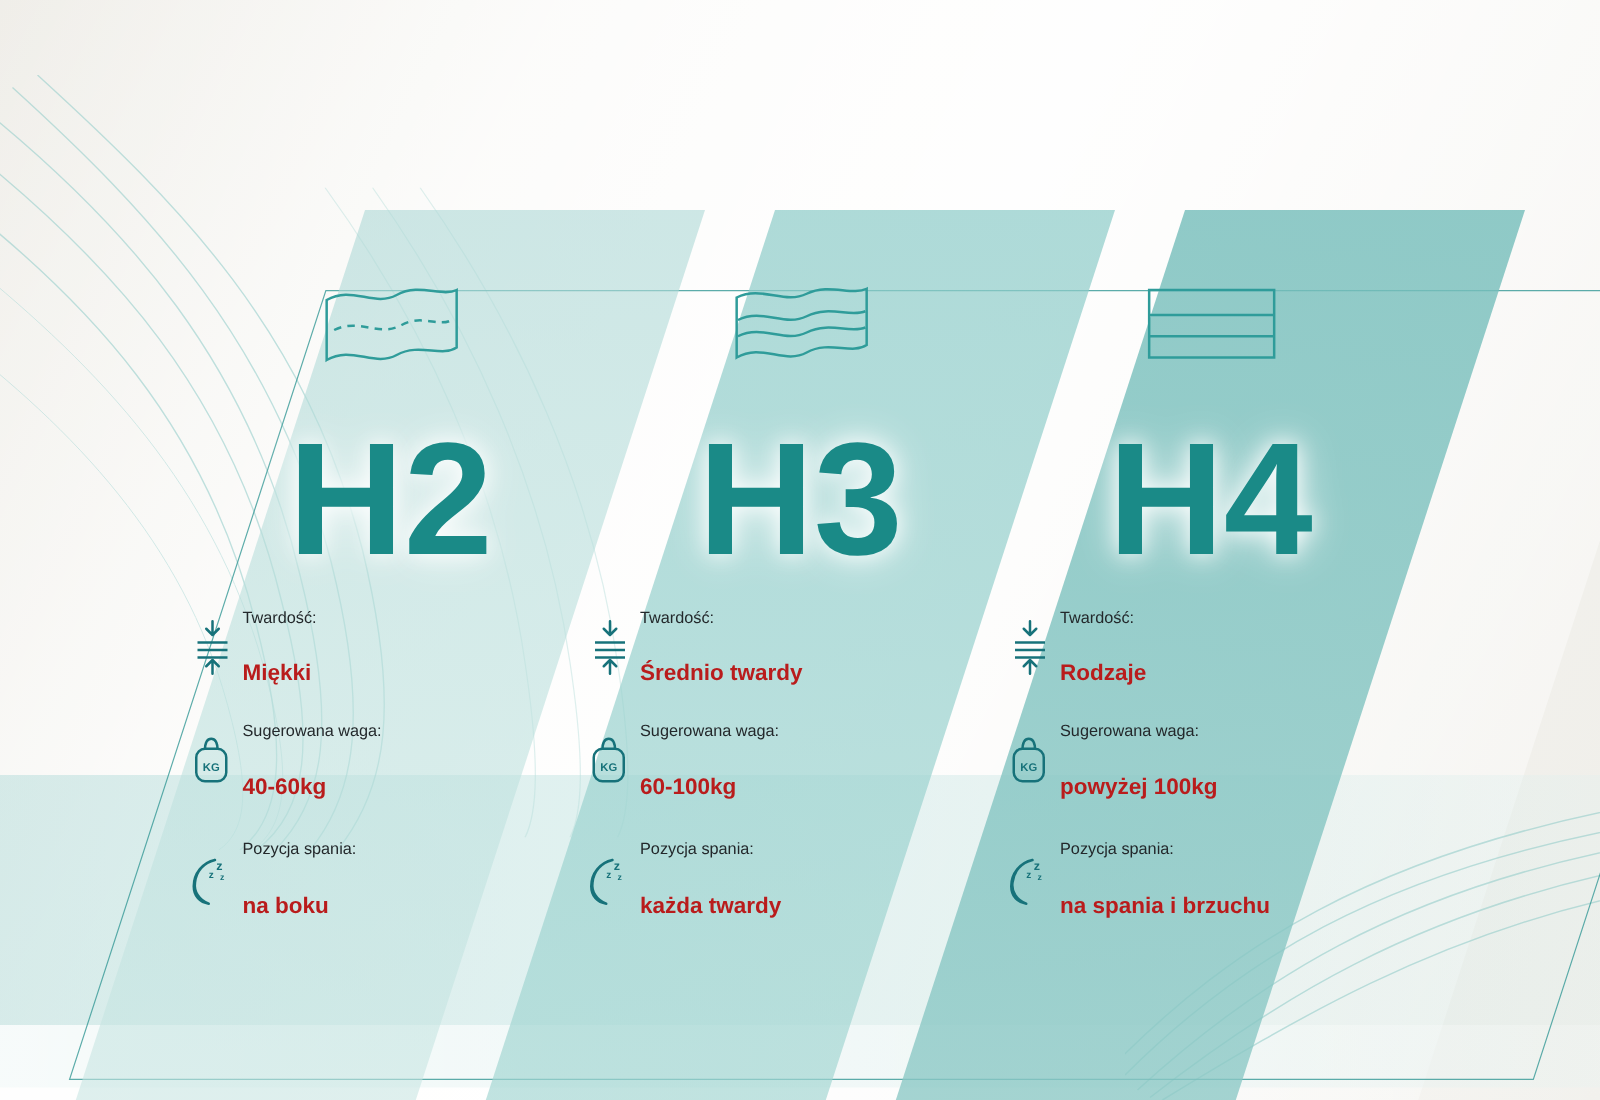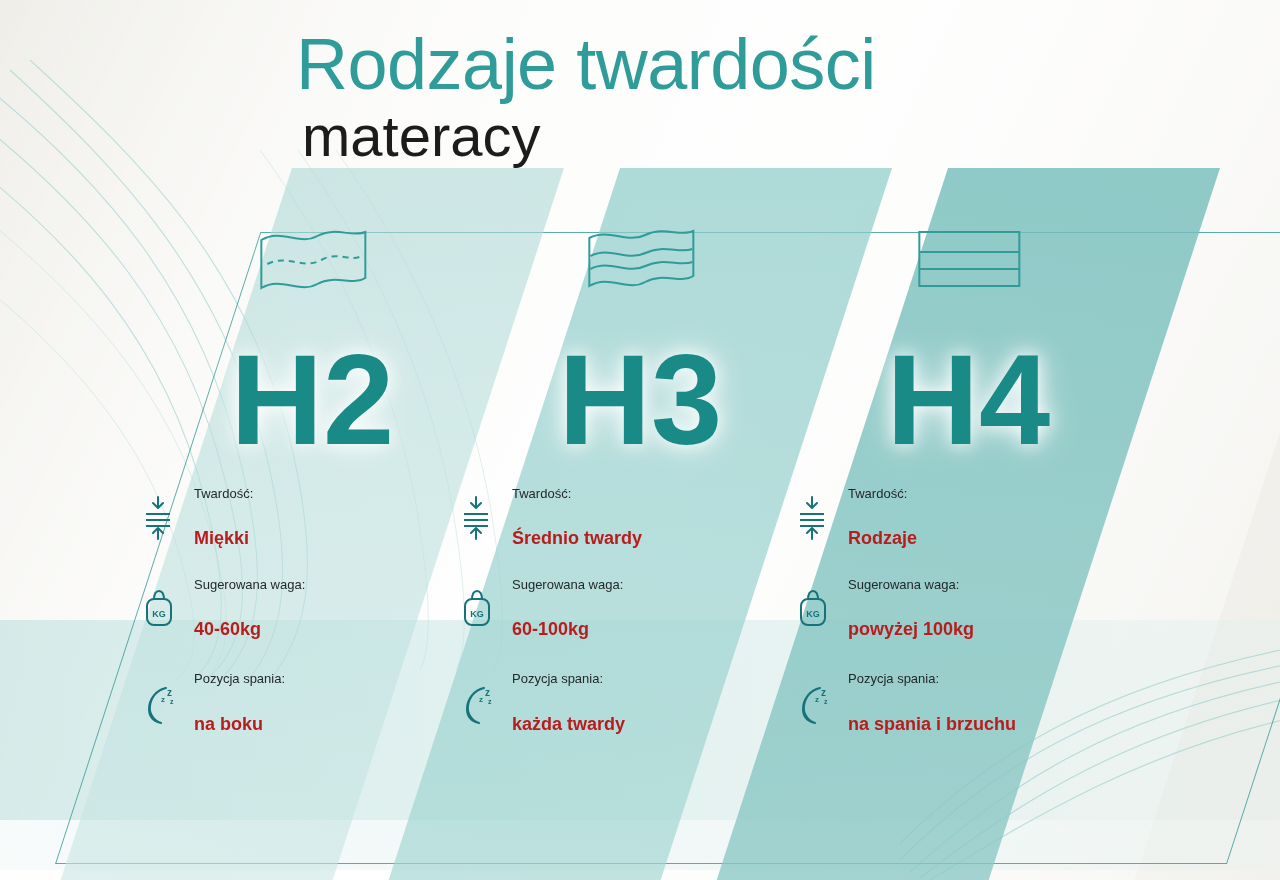--- a/index.html
+++ b/index.html
@@ -144,21 +144,21 @@
 
   .row {
     display: flex;
     align-items: center;
     margin-bottom: 26px;
   }
   .row .ico {
     flex: 0 0 auto;
     width: 44px;
     display: flex;
-    justify-content: flex-start;
+    justify-content: flex-end;
     align-items: center;
   }
   .row .txt {
     margin-left: 8px;
   }
   .row .lbl {
     font-size: 13px;
     color: #23282b;
     line-height: 1.25;
   }
@@ -208,24 +208,20 @@
       <path d="M0,240 C90,150 200,80 400,42"></path>
       <path d="M10,252 C105,165 215,95 400,58"></path>
       <path d="M-5,228 C85,138 195,66 400,26"></path>
       <path d="M20,258 C120,180 230,112 400,76"></path>
       <path d="M30,260 C135,196 245,130 400,96"></path>
     </g>
   </svg>
 
   <div class="frame"></div>
 
-  <div class="title-wrap">
-    <div class="title-main">Rodzaje twardości</div>
-    <div class="title-sub">materacy</div>
-  </div>
 
   <div class="col col-h2">
     <div class="inner">
       <svg class="mat-icon" width="118" height="92" viewBox="0 0 118 92">
         <path d="M8,24 C28,12 46,30 64,20 C82,10 100,22 112,16 L112,62 C100,70 82,58 64,68 C46,78 28,60 8,72 Z" fill="none" stroke="#2f9c9a" stroke-width="2"></path>
         <path d="M14,48 C34,38 50,54 68,44 C84,35 98,46 108,40" fill="none" stroke="#2f9c9a" stroke-width="2" stroke-dasharray="6 5"></path>
       </svg>
       <div class="code">H2</div>
     </div>
   </div>

